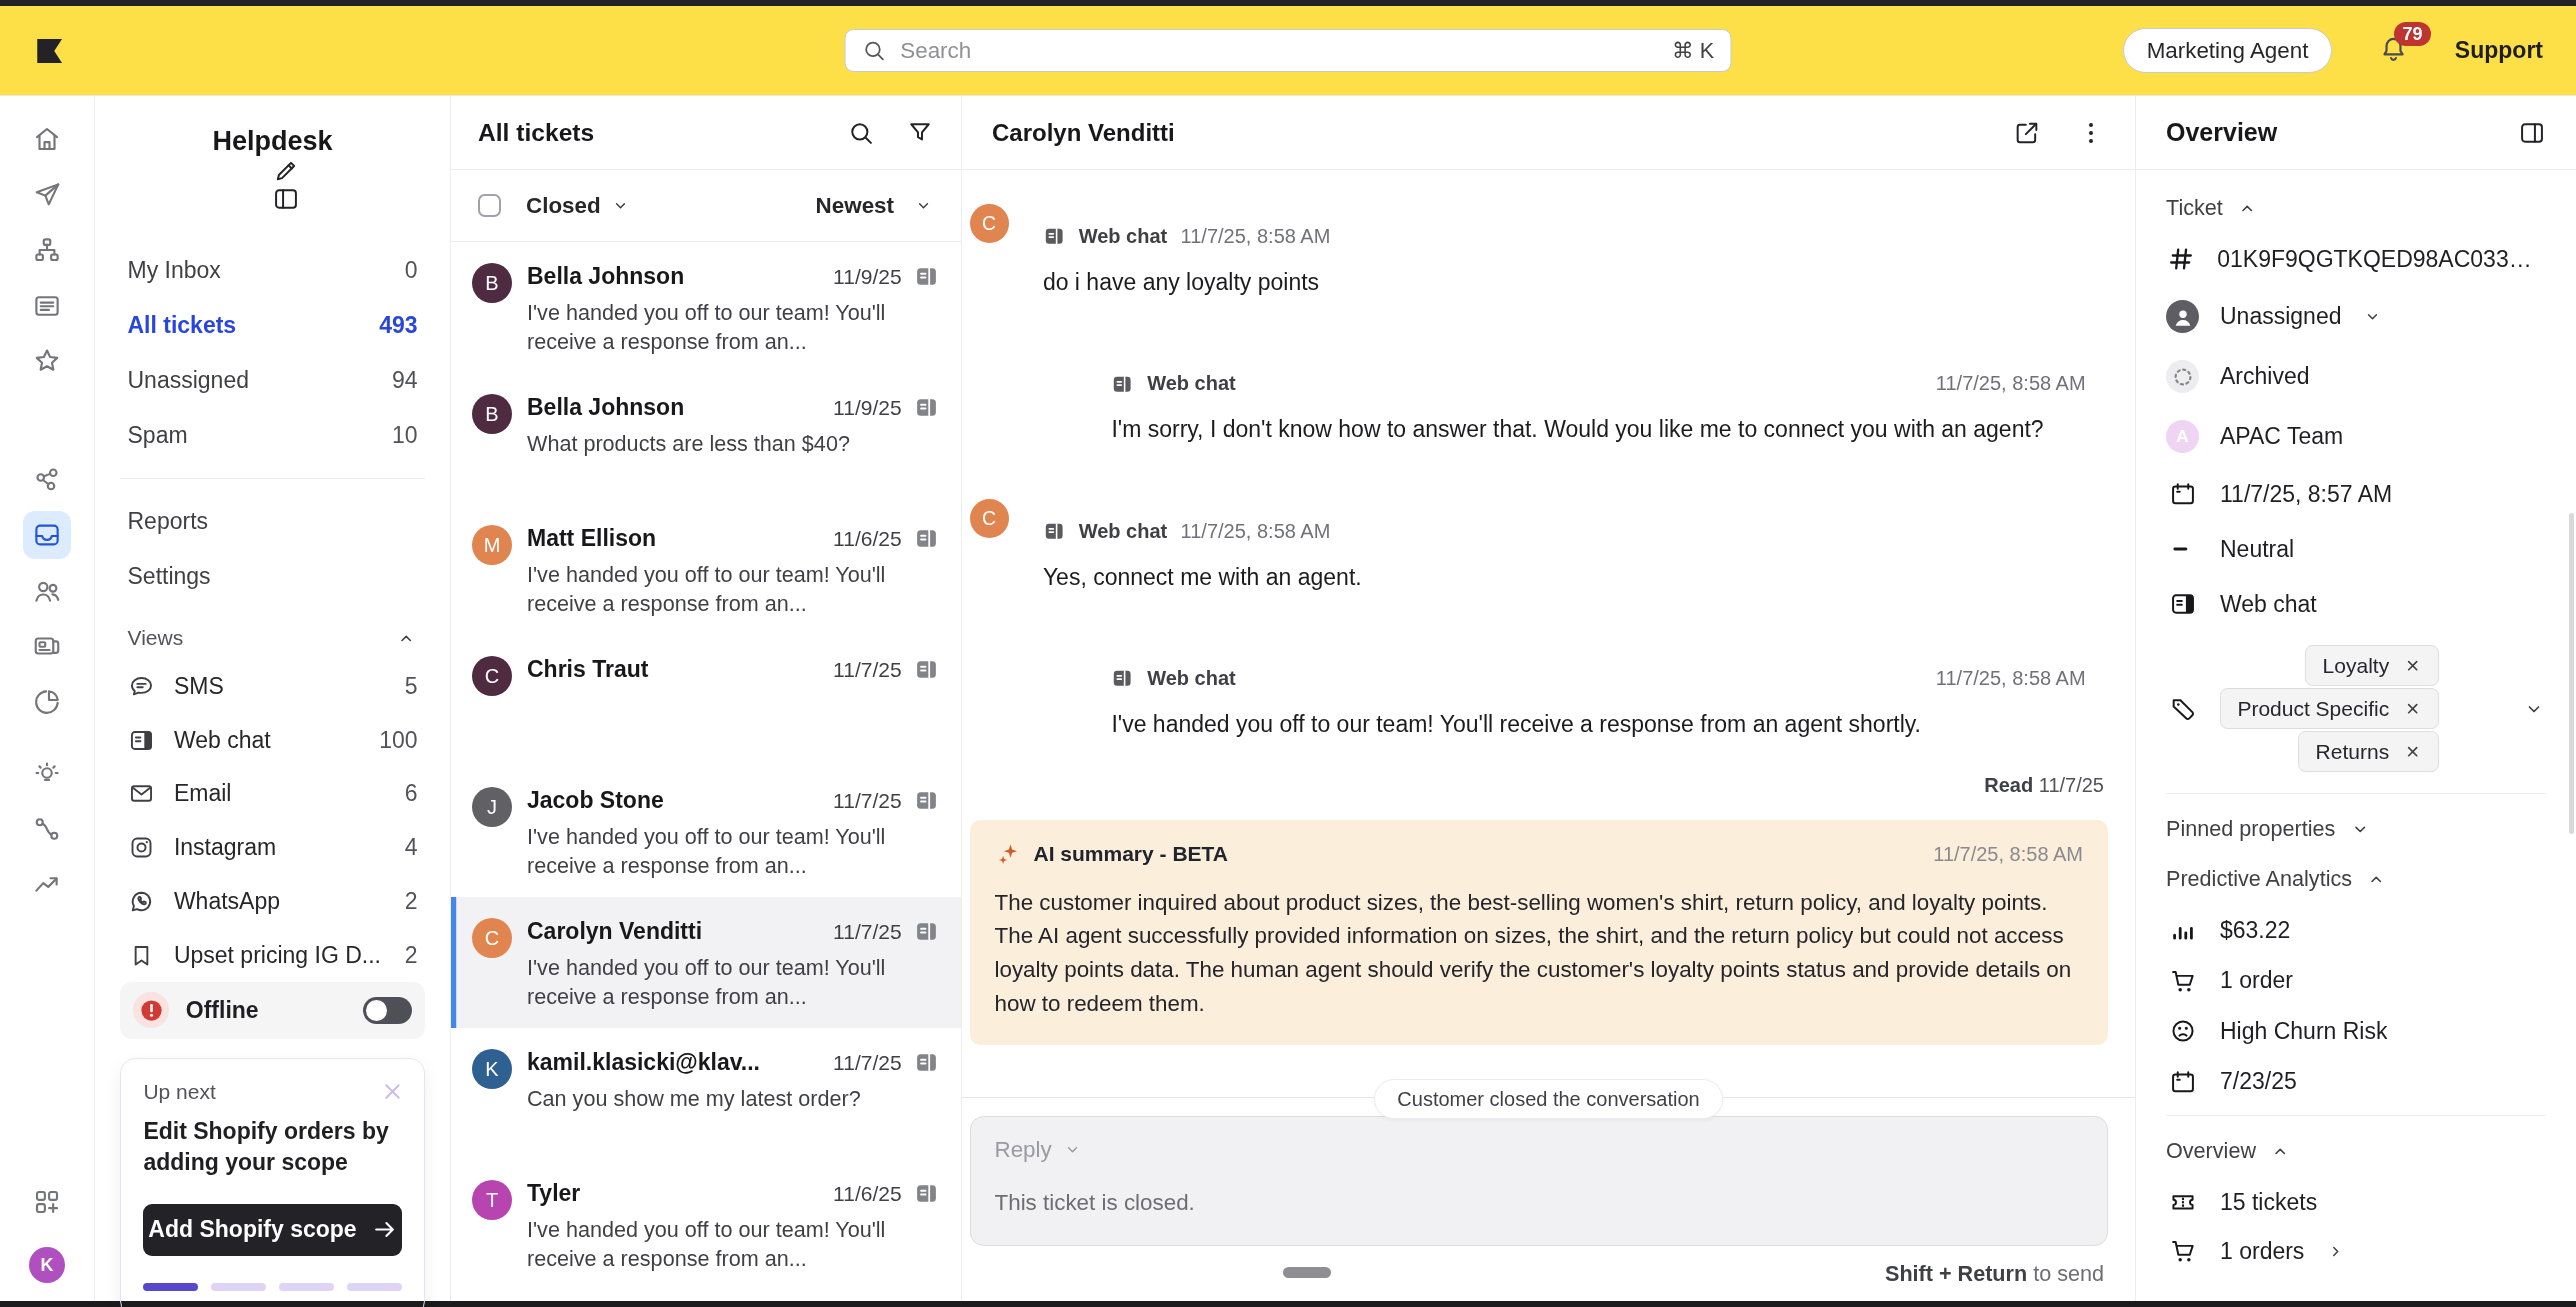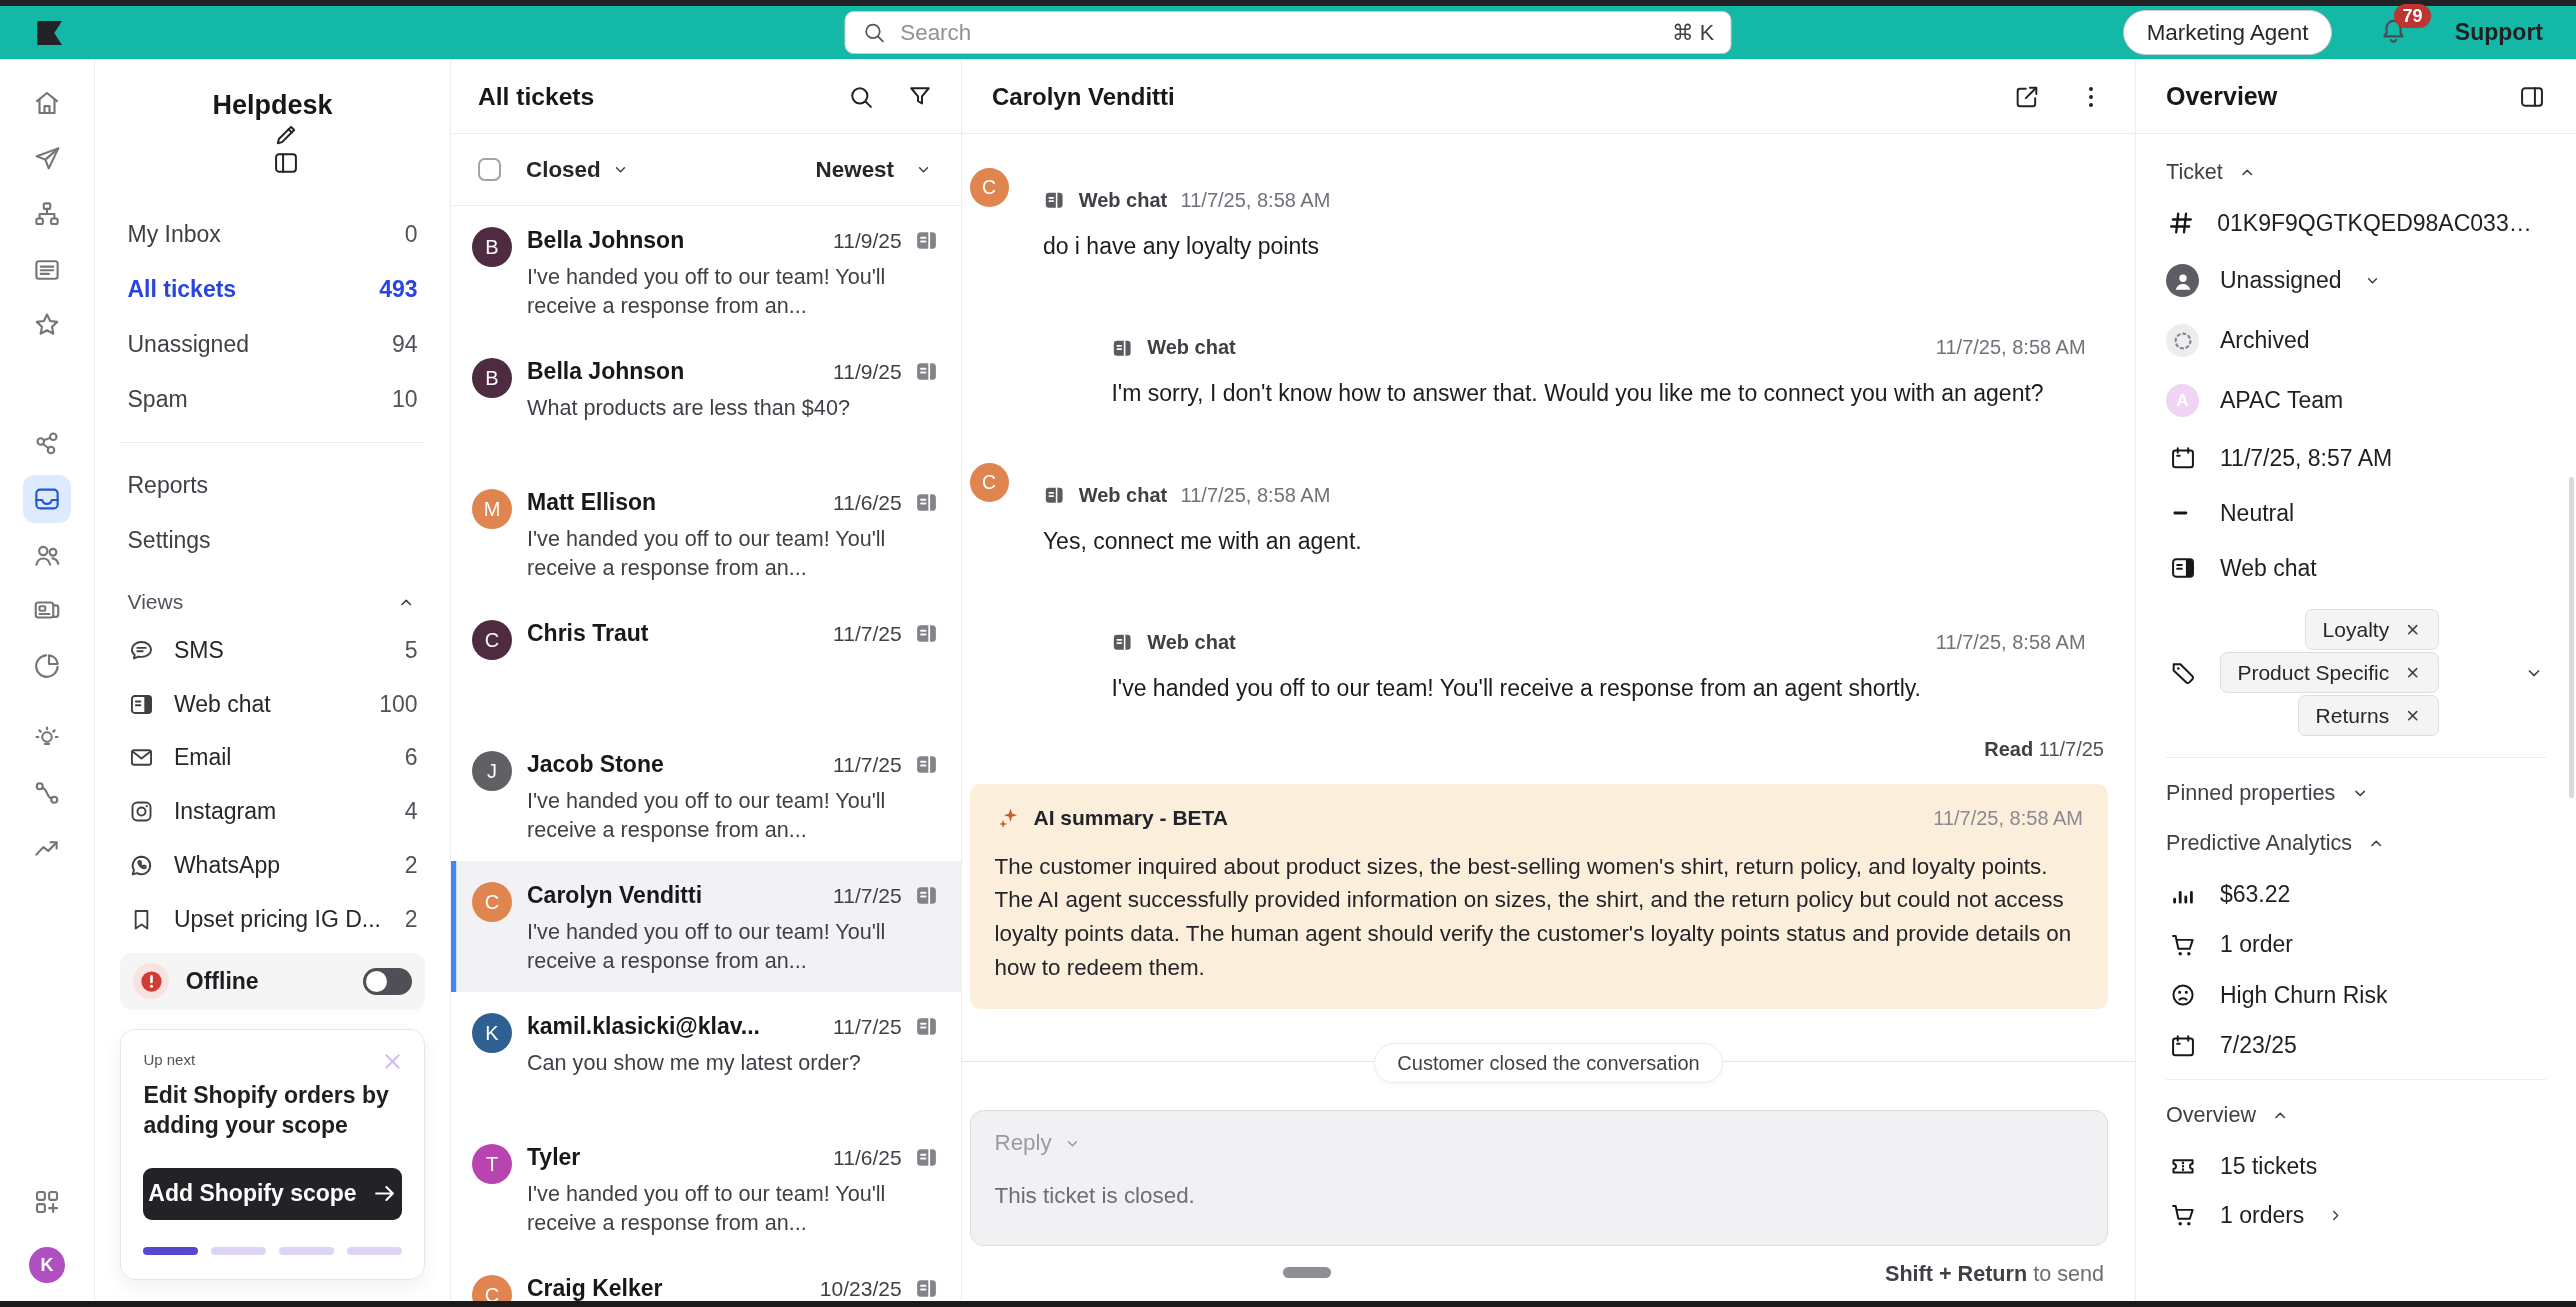--- a/index.html
+++ b/index.html
@@ -7,21 +7,21 @@
   body {
     font-family: "Liberation Sans", "DejaVu Sans", sans-serif;
     background:#ffffff; color:#18181b;
     display:flex; flex-direction:column;
   }
   .ic { fill:none; stroke:currentColor; stroke-width:1.7; stroke-linecap:round; stroke-linejoin:round; flex:none; }
 
   
   .topstrip { height:6px; background:#222226; }
   .botstrip { height:6px; background:#1b1b1d; }
-  .header { height:54px; border-bottom:0.7px solid #e9e9eb; display:flex; align-items:center; padding:0 33px; position:relative; background:#14b8a6; }
+  .header { height:90px; border-bottom:0.7px solid #e9e9eb; display:flex; align-items:center; padding:0 33px; position:relative; background:#fde047; }
   .logo { width:34px; height:34px; color:#232327; }
   .searchbox { position:absolute; left:50%; transform:translateX(-50%); width:887px; height:43px;
     border:1.5px solid #c9c9cf; border-radius:9px; display:flex; align-items:center; gap:13.4px; padding:0 16.4px; background:#fff; }
   .searchbox input { border:none; outline:none; flex:1; font-size:22.4px; font-family:inherit; color:#27272a; background:transparent; }
   .searchbox input::placeholder { color:#8f8f96; }
   .kbd { font-size:21.6px; color:#3f3f46; white-space:nowrap; }
   .hright { margin-left:auto; display:flex; align-items:center; gap:46px; }
   .pill-btn { border:1.5px solid #c9c9cf; border-radius:745px; padding:8.2px 22.4px; font-size:22.4px; color:#27272a; background:#fff; cursor:pointer; white-space:nowrap; }
   .bellwrap { position:relative; color:#4b4b52; }
   .badge { position:absolute; top:-12px; left:16.4px; background:#bd3430; color:#fff; font-size:18px; font-weight:700; border-radius:745px; padding:3px 8.2px; line-height:1; }
@@ -51,21 +51,21 @@
   .view-item { display:flex; align-items:center; gap:19.4px; padding:13.4px 7.5px; font-size:23px; color:#27272a; cursor:pointer; }
   .view-item .vicon { color:#3f3f46; }
   .view-item .vlabel { flex:1; white-space:nowrap; overflow:hidden; text-overflow:ellipsis; }
   .view-item .count { color:#52525b; }
   .offline-row { margin-top:auto; display:flex; align-items:center; gap:16.4px; background:#f5f5f6; border-radius:12px; padding:10.4px 13.4px; }
   .alert-wrap { width:36px; height:36px; border-radius:50%; background:#f9e3e1; display:flex; align-items:center; justify-content:center; }
   .offline-label { font-size:23px; font-weight:600; color:#1f1f23; flex:1; }
   .toggle { width:49px; height:27px; border-radius:13.4px; background:#4f4f57; position:relative; cursor:pointer; flex:none; }
   .toggle .knob { position:absolute; left:3px; top:3px; width:21px; height:21px; border-radius:50%; background:#fff; }
   .upnext { margin-top:19.4px; border:1.5px solid #e7e4f0; border-radius:15px; padding:21px 22.4px 24px; box-shadow:0 7.5px 19.4px rgba(40,30,90,.06); position:relative; }
-  .up-kicker { font-size:15px; color:#52525b; margin-bottom:12px; }
+  .up-kicker { font-size:21px; color:#52525b; margin-bottom:12px; }
   .up-close { position:absolute; top:19.4px; right:19.4px; color:#cbb9f2; cursor:pointer; }
   .up-title { font-size:23px; font-weight:700; line-height:1.32; color:#1f1f23; margin-bottom:27px; }
   .up-cta { width:100%; height:52px; background:#232327; color:#fff; border:none; border-radius:9px; font-size:23px; font-weight:700; font-family:inherit; display:flex; align-items:center; justify-content:center; gap:15px; cursor:pointer; }
   .up-progress { display:flex; gap:13.4px; margin-top:27px; }
   .pseg { flex:1; height:8.2px; border-radius:4.5px; background:#ded5f6; }
   .pseg.done { background:#5747cd; }
 
   
   .list-col { width:511px; border-right:0.7px solid #ededef; display:flex; flex-direction:column; min-height:0; }
   .list-head { height:74px; flex:none; display:flex; align-items:center; padding:0 27px; border-bottom:0.7px solid #ededef; }

